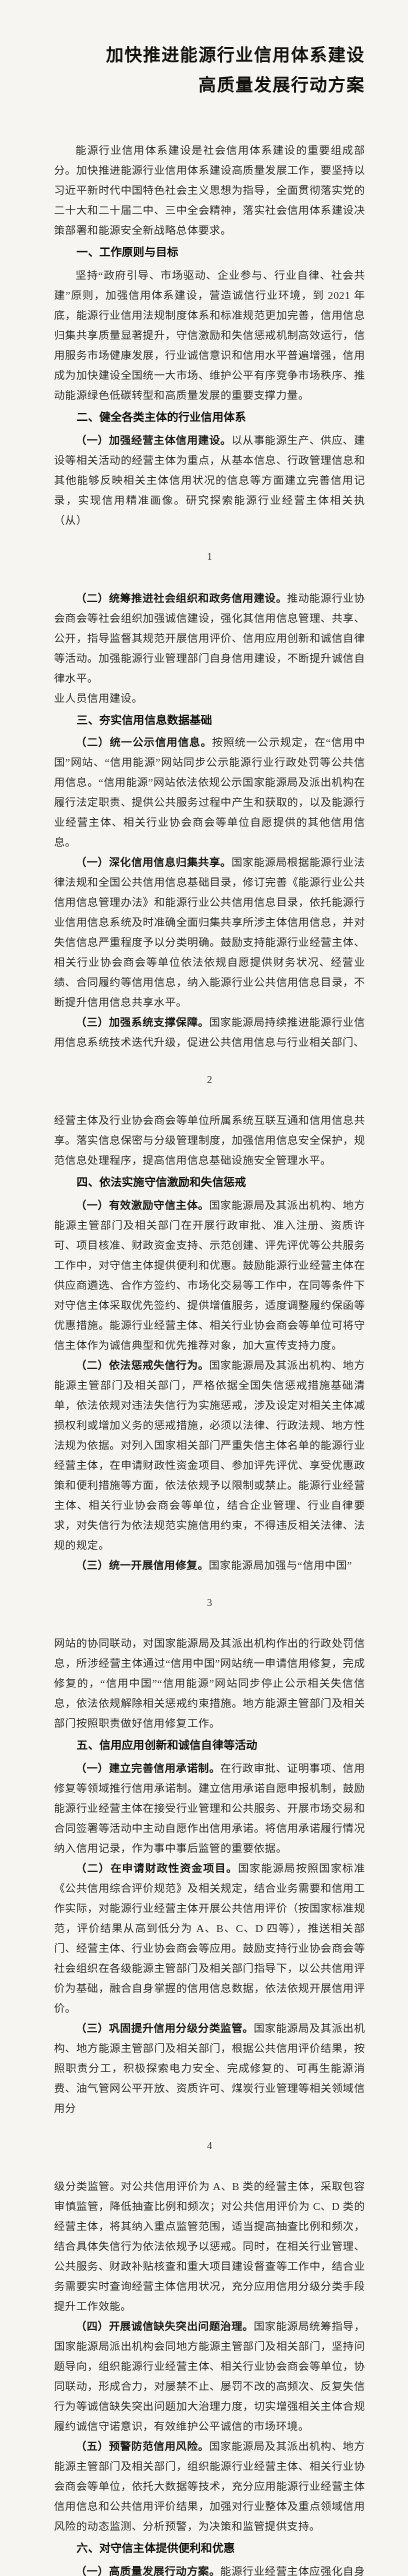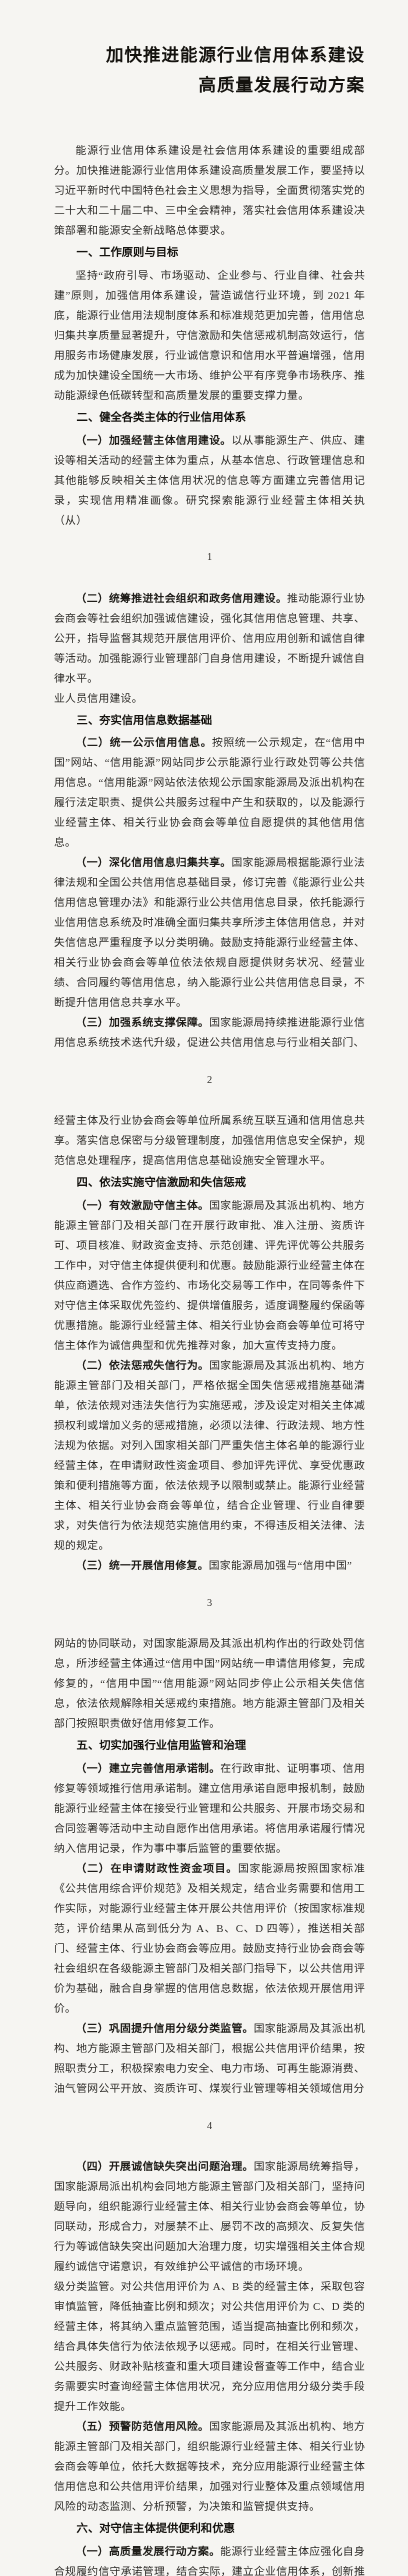--- a/index.html
+++ b/index.html
@@ -82,25 +82,25 @@
       <p class="para"><b class="lead">（一）深化信用信息归集共享。</b><span>国家能源局根据能源行业法律法规和全国公共信用信息基础目录，修订完善《能源行业公共信用信息管理办法》和能源行业公共信用信息目录，依托能源行业信用信息系统及时准确全面归集共享所涉主体信用信息，并对失信信息严重程度予以分类明确。鼓励支持能源行业经营主体、相关行业协会商会等单位依法依规自愿提供财务状况、经营业绩、合同履约等信用信息，纳入能源行业公共信用信息目录，不断提升信用信息共享水平。</span></p>
       <p class="para"><b class="lead">（三）加强系统支撑保障。</b><span>国家能源局持续推进能源行业信用信息系统技术迭代升级，促进公共信用信息与行业相关部门、</span></p>
       <div class="pagenum">2</div>
       <p class="para cont"><span>经营主体及行业协会商会等单位所属系统互联互通和信用信息共享。落实信息保密与分级管理制度，加强信用信息安全保护，规范信息处理程序，提高信用信息基础设施安全管理水平。</span></p>
       <h2 class="sec-heading">四、依法实施守信激励和失信惩戒</h2>
       <p class="para"><b class="lead">（一）有效激励守信主体。</b><span>国家能源局及其派出机构、地方能源主管部门及相关部门在开展行政审批、准入注册、资质许可、项目核准、财政资金支持、示范创建、评先评优等公共服务工作中，对守信主体提供便利和优惠。鼓励能源行业经营主体在供应商遴选、合作方签约、市场化交易等工作中，在同等条件下对守信主体采取优先签约、提供增值服务，适度调整履约保函等优惠措施。能源行业经营主体、相关行业协会商会等单位可将守信主体作为诚信典型和优先推荐对象，加大宣传支持力度。</span></p>
       <p class="para"><b class="lead">（二）依法惩戒失信行为。</b><span>国家能源局及其派出机构、地方能源主管部门及相关部门，严格依据全国失信惩戒措施基础清单，依法依规对违法失信行为实施惩戒，涉及设定对相关主体减损权利或增加义务的惩戒措施，必须以法律、行政法规、地方性法规为依据。对列入国家相关部门严重失信主体名单的能源行业经营主体，在申请财政性资金项目、参加评先评优、享受优惠政策和便利措施等方面，依法依规予以限制或禁止。能源行业经营主体、相关行业协会商会等单位，结合企业管理、行业自律要求，对失信行为依法规范实施信用约束，不得违反相关法律、法规的规定。</span></p>
       <p class="para"><b class="lead">（三）统一开展信用修复。</b><span>国家能源局加强与“信用中国”</span></p>
       <div class="pagenum">3</div>
       <p class="para cont"><span>网站的协同联动，对国家能源局及其派出机构作出的行政处罚信息，所涉经营主体通过“信用中国”网站统一申请信用修复，完成修复的，“信用中国”“信用能源”网站同步停止公示相关失信信息，依法依规解除相关惩戒约束措施。地方能源主管部门及相关部门按照职责做好信用修复工作。</span></p>
-      <h2 class="sec-heading">五、切实加强行业信用监管和治理</h2>
+      <h2 class="sec-heading">五、信用应用创新和诚信自律等活动</h2>
       <p class="para"><b class="lead">（一）建立完善信用承诺制。</b><span>在行政审批、证明事项、信用修复等领域推行信用承诺制。建立信用承诺自愿申报机制，鼓励能源行业经营主体在接受行业管理和公共服务、开展市场交易和合同签署等活动中主动自愿作出信用承诺。将信用承诺履行情况纳入信用记录，作为事中事后监管的重要依据。</span></p>
       <p class="para"><b class="lead">（二）在申请财政性资金项目。</b><span>国家能源局按照国家标准《公共信用综合评价规范》及相关规定，结合业务需要和信用工作实际，对能源行业经营主体开展公共信用评价（按国家标准规范，评价结果从高到低分为 A、B、C、D 四等），推送相关部门、经营主体、行业协会商会等应用。鼓励支持行业协会商会等社会组织在各级能源主管部门及相关部门指导下，以公共信用评价为基础，融合自身掌握的信用信息数据，依法依规开展信用评价。</span></p>
-      <p class="para"><b class="lead">（三）巩固提升信用分级分类监管。</b><span>国家能源局及其派出机构、地方能源主管部门及相关部门，根据公共信用评价结果，按照职责分工，积极探索电力安全、电力市场、可再生能源消费、油气管网公平开放、资质许可、煤炭行业管理等相关领域信用分</span></p>
+      <p class="para"><b class="lead">（三）巩固提升信用分级分类监管。</b><span>国家能源局及其派出机构、地方能源主管部门及相关部门，根据公共信用评价结果，按照职责分工，积极探索电力安全、完成修复的、可再生能源消费、油气管网公平开放、资质许可、煤炭行业管理等相关领域信用分</span></p>
       <div class="pagenum">4</div>
+      <p class="para cont"><span>级分类监管。对公共信用评价为 A、B 类的经营主体，采取包容审慎监管，降低抽查比例和频次；对公共信用评价为 C、D 类的经营主体，将其纳入重点监管范围，适当提高抽查比例和频次，结合具体失信行为依法依规予以惩戒。同时，在相关行业管理、公共服务、财政补贴核查和重大项目建设督查等工作中，结合业务需要实时查询经营主体信用状况，充分应用信用分级分类手段提升工作效能。</span></p>
       <p class="para"><b class="lead">（四）开展诚信缺失突出问题治理。</b><span>国家能源局统筹指导，国家能源局派出机构会同地方能源主管部门及相关部门，坚持问题导向，组织能源行业经营主体、相关行业协会商会等单位，协同联动，形成合力，对屡禁不止、屡罚不改的高频次、反复失信行为等诚信缺失突出问题加大治理力度，切实增强相关主体合规履约诚信守诺意识，有效维护公平诚信的市场环境。</span></p>
-      <p class="para cont"><span>级分类监管。对公共信用评价为 A、B 类的经营主体，采取包容审慎监管，降低抽查比例和频次；对公共信用评价为 C、D 类的经营主体，将其纳入重点监管范围，适当提高抽查比例和频次，结合具体失信行为依法依规予以惩戒。同时，在相关行业管理、公共服务、财政补贴核查和重大项目建设督查等工作中，结合业务需要实时查询经营主体信用状况，充分应用信用分级分类手段提升工作效能。</span></p>
       <p class="para"><b class="lead">（五）预警防范信用风险。</b><span>国家能源局及其派出机构、地方能源主管部门及相关部门，组织能源行业经营主体、相关行业协会商会等单位，依托大数据等技术，充分应用能源行业经营主体信用信息和公共信用评价结果，加强对行业整体及重点领域信用风险的动态监测、分析预警，为决策和监管提供支持。</span></p>
       <h2 class="sec-heading">六、对守信主体提供便利和优惠</h2>
       <p class="para"><b class="lead">（一）高质量发展行动方案。</b><span>能源行业经营主体应强化自身合规履约信守承诺管理，结合实际，建立企业信用体系，创新推进信用手段在项目投资、工程建设、物资采购、市场交易、客户服</span></p>
     </div>
 </main>
 
 
 </body></html>

